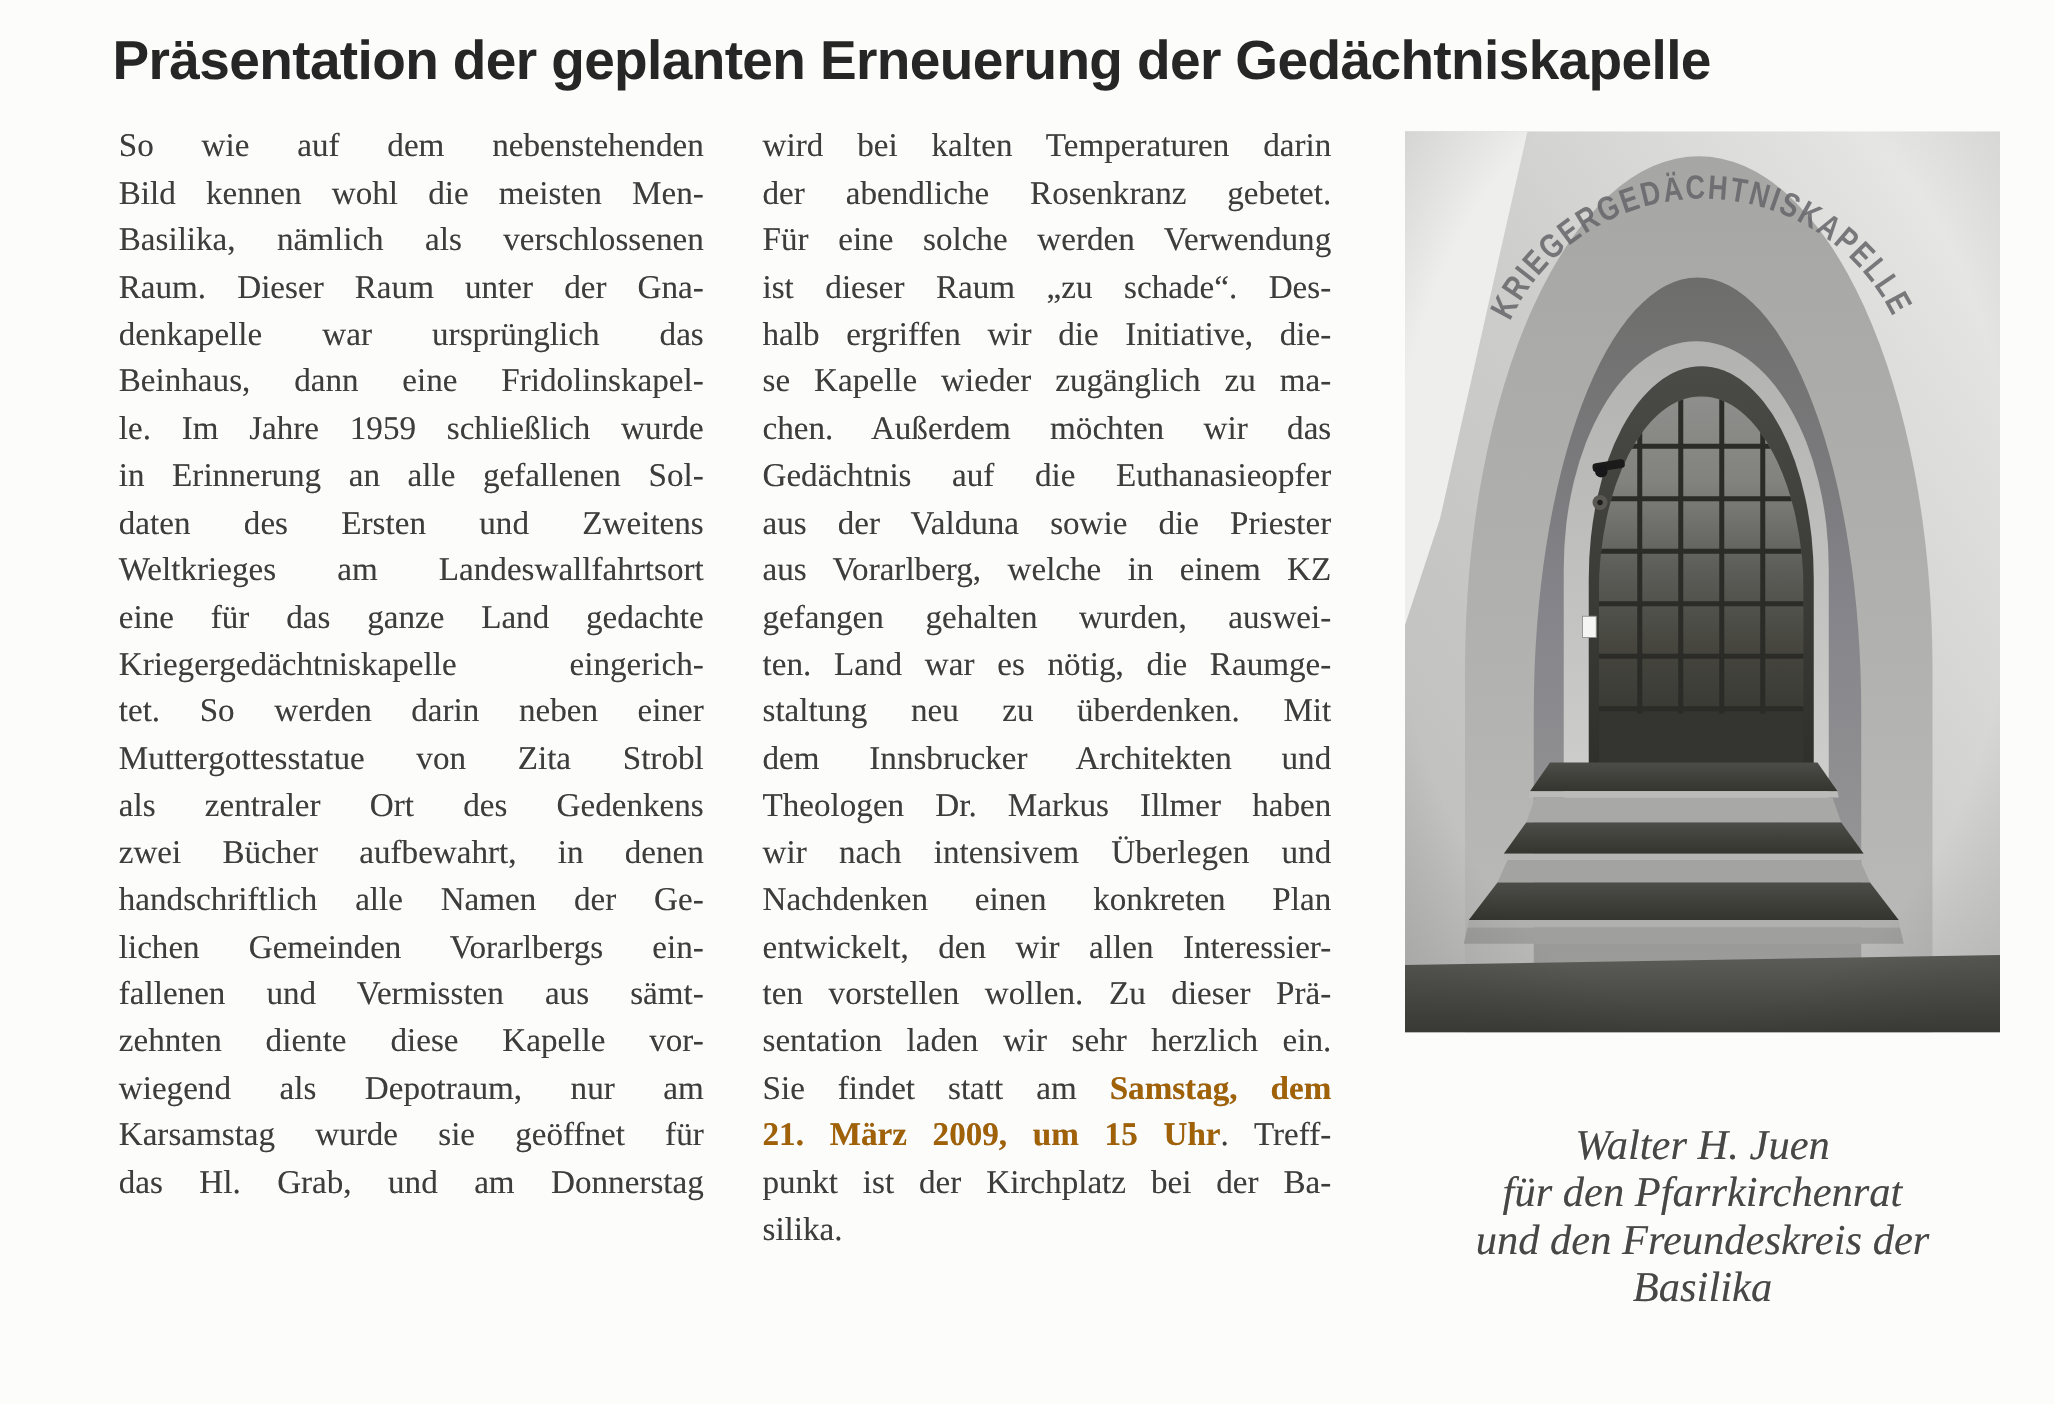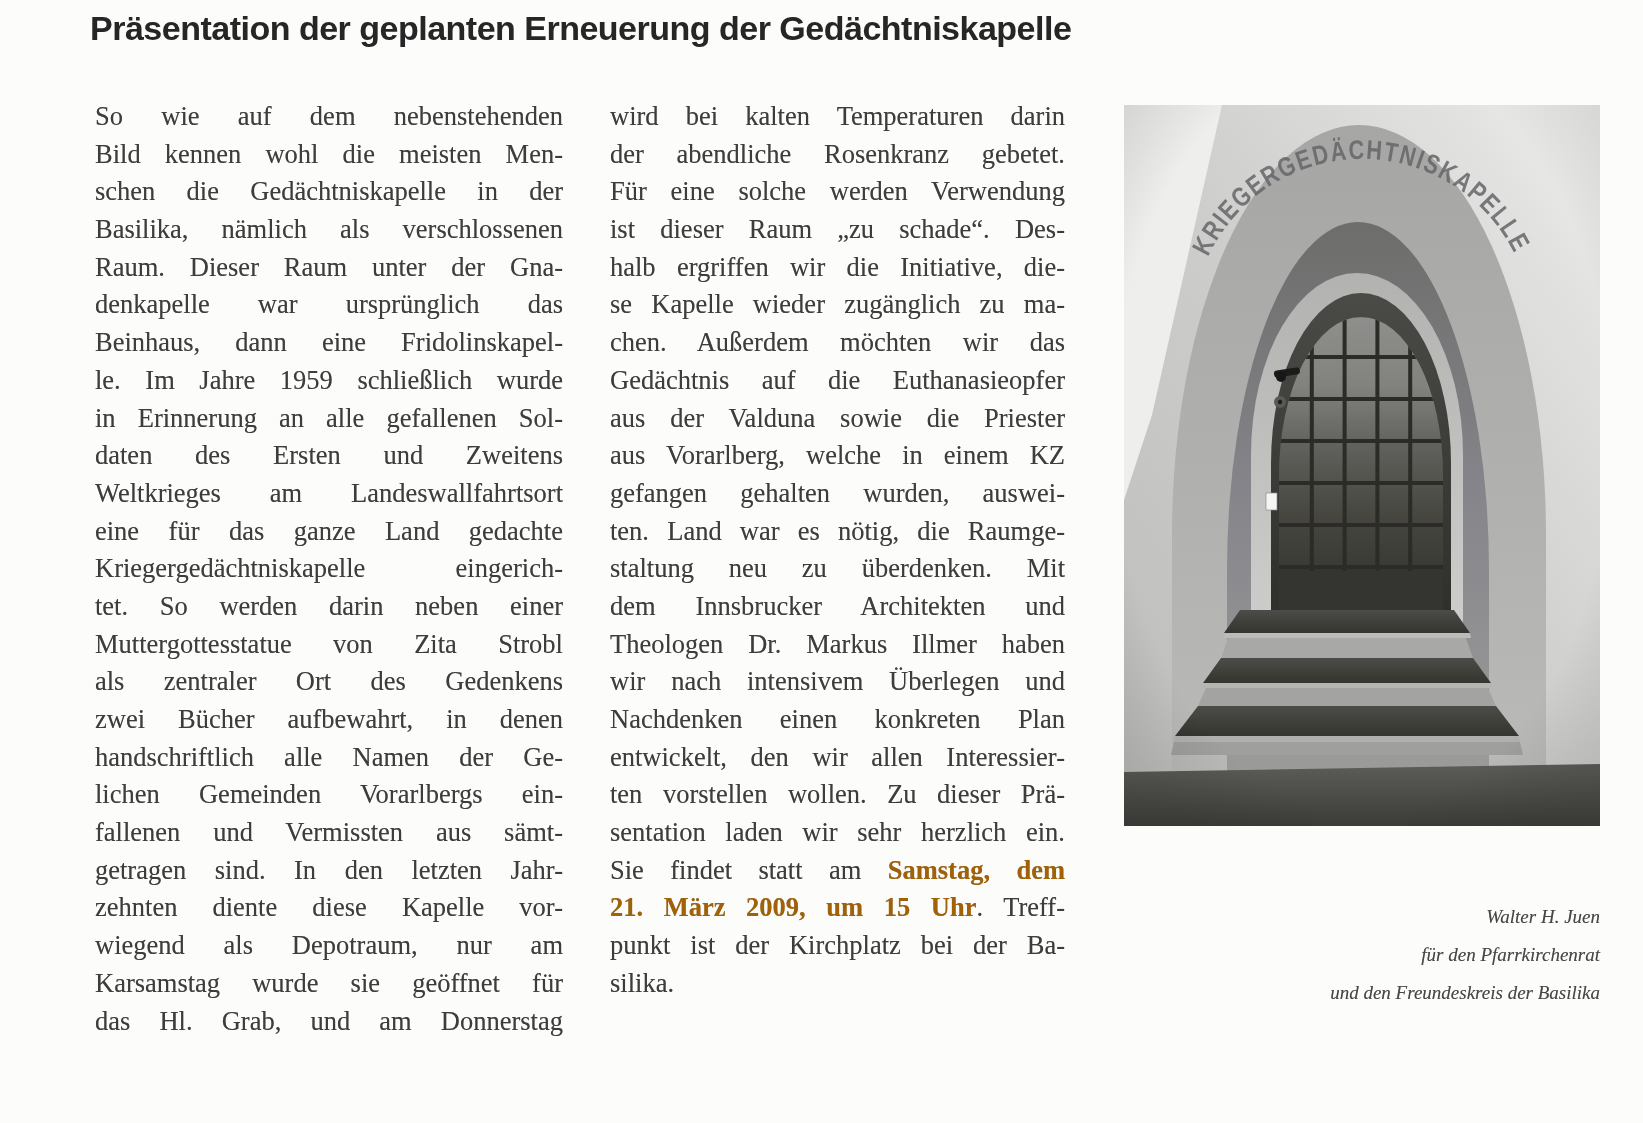--- a/index.html
+++ b/index.html
@@ -2,70 +2,68 @@
 <html><head>
 <meta charset="utf-8">
 <style>
   html,body{margin:0;padding:0;}
   body{
     width:1643px;height:1123px;position:relative;overflow:hidden;
     background:#fcfcfb;
     font-family:"Liberation Serif", serif;
   }
   .page-title{
-    position:absolute;left:90px;top:11px;
+    position:absolute;left:90px;top:27px;
     font-family:"Liberation Sans", sans-serif;
-    font-weight:bold;font-size:34px;line-height:1;
+    font-weight:bold;font-size:44px;line-height:1;
     letter-spacing:-0.5px;color:#262626;white-space:nowrap;
   }
   .col{position:absolute;top:98px;color:#3d3d3d;}
   .col1{left:95px;width:468px;}
   .col2{left:610px;width:455px;}
   .line{
     font-size:26.5px;line-height:37.7px;height:37.7px;
     text-align:justify;text-align-last:justify;
     text-shadow:0 0 0.4px rgba(70,70,70,.45);
     overflow:visible;white-space:normal;
   }
   .line.last{text-align-last:left;}
   .line b{font-weight:bold;color:#a16207;}
   .photo-wrap{position:absolute;left:1124px;top:105px;width:476px;height:721px;}
   .caption{
     position:absolute;left:1124px;top:898px;width:476px;
-    text-align:right;font-style:italic;font-size:19px;line-height:38px;
+    text-align:center;font-style:italic;font-size:34px;line-height:38px;
     color:#474747;text-shadow:0 0 0.4px rgba(70,70,70,.4);
   }
 </style>
 </head>
 <body>
 
 <div class="page-title">Präsentation der geplanten Erneuerung der Gedächtniskapelle</div>
 
 <div class="col col1">
   <div class="line">So wie auf dem nebenstehenden</div>
   <div class="line">Bild kennen wohl die meisten Men-</div>
-  <div class="line">schen die Gedächtniskapelle in der</div>
   <div class="line">Basilika, nämlich als verschlossenen</div>
   <div class="line">Raum. Dieser Raum unter der Gna-</div>
   <div class="line">denkapelle war ursprünglich das</div>
   <div class="line">Beinhaus, dann eine Fridolinskapel-</div>
   <div class="line">le. Im Jahre 1959 schließlich wurde</div>
   <div class="line">in Erinnerung an alle gefallenen Sol-</div>
   <div class="line">daten des Ersten und Zweitens</div>
   <div class="line">Weltkrieges am Landeswallfahrtsort</div>
   <div class="line">eine für das ganze Land gedachte</div>
   <div class="line">Kriegergedächtniskapelle eingerich-</div>
   <div class="line">tet. So werden darin neben einer</div>
   <div class="line">Muttergottesstatue von Zita Strobl</div>
   <div class="line">als zentraler Ort des Gedenkens</div>
   <div class="line">zwei Bücher aufbewahrt, in denen</div>
   <div class="line">handschriftlich alle Namen der Ge-</div>
   <div class="line">lichen Gemeinden Vorarlbergs ein-</div>
   <div class="line">fallenen und Vermissten aus sämt-</div>
-  <div class="line">getragen sind. In den letzten Jahr-</div>
   <div class="line">zehnten diente diese Kapelle vor-</div>
   <div class="line">wiegend als Depotraum, nur am</div>
   <div class="line">Karsamstag wurde sie geöffnet für</div>
   <div class="line">das Hl. Grab, und am Donnerstag</div>
 </div>
 
 <div class="col col2">
   <div class="line">wird bei kalten Temperaturen darin</div>
   <div class="line">der abendliche Rosenkranz gebetet.</div>
   <div class="line">Für eine solche werden Verwendung</div>

